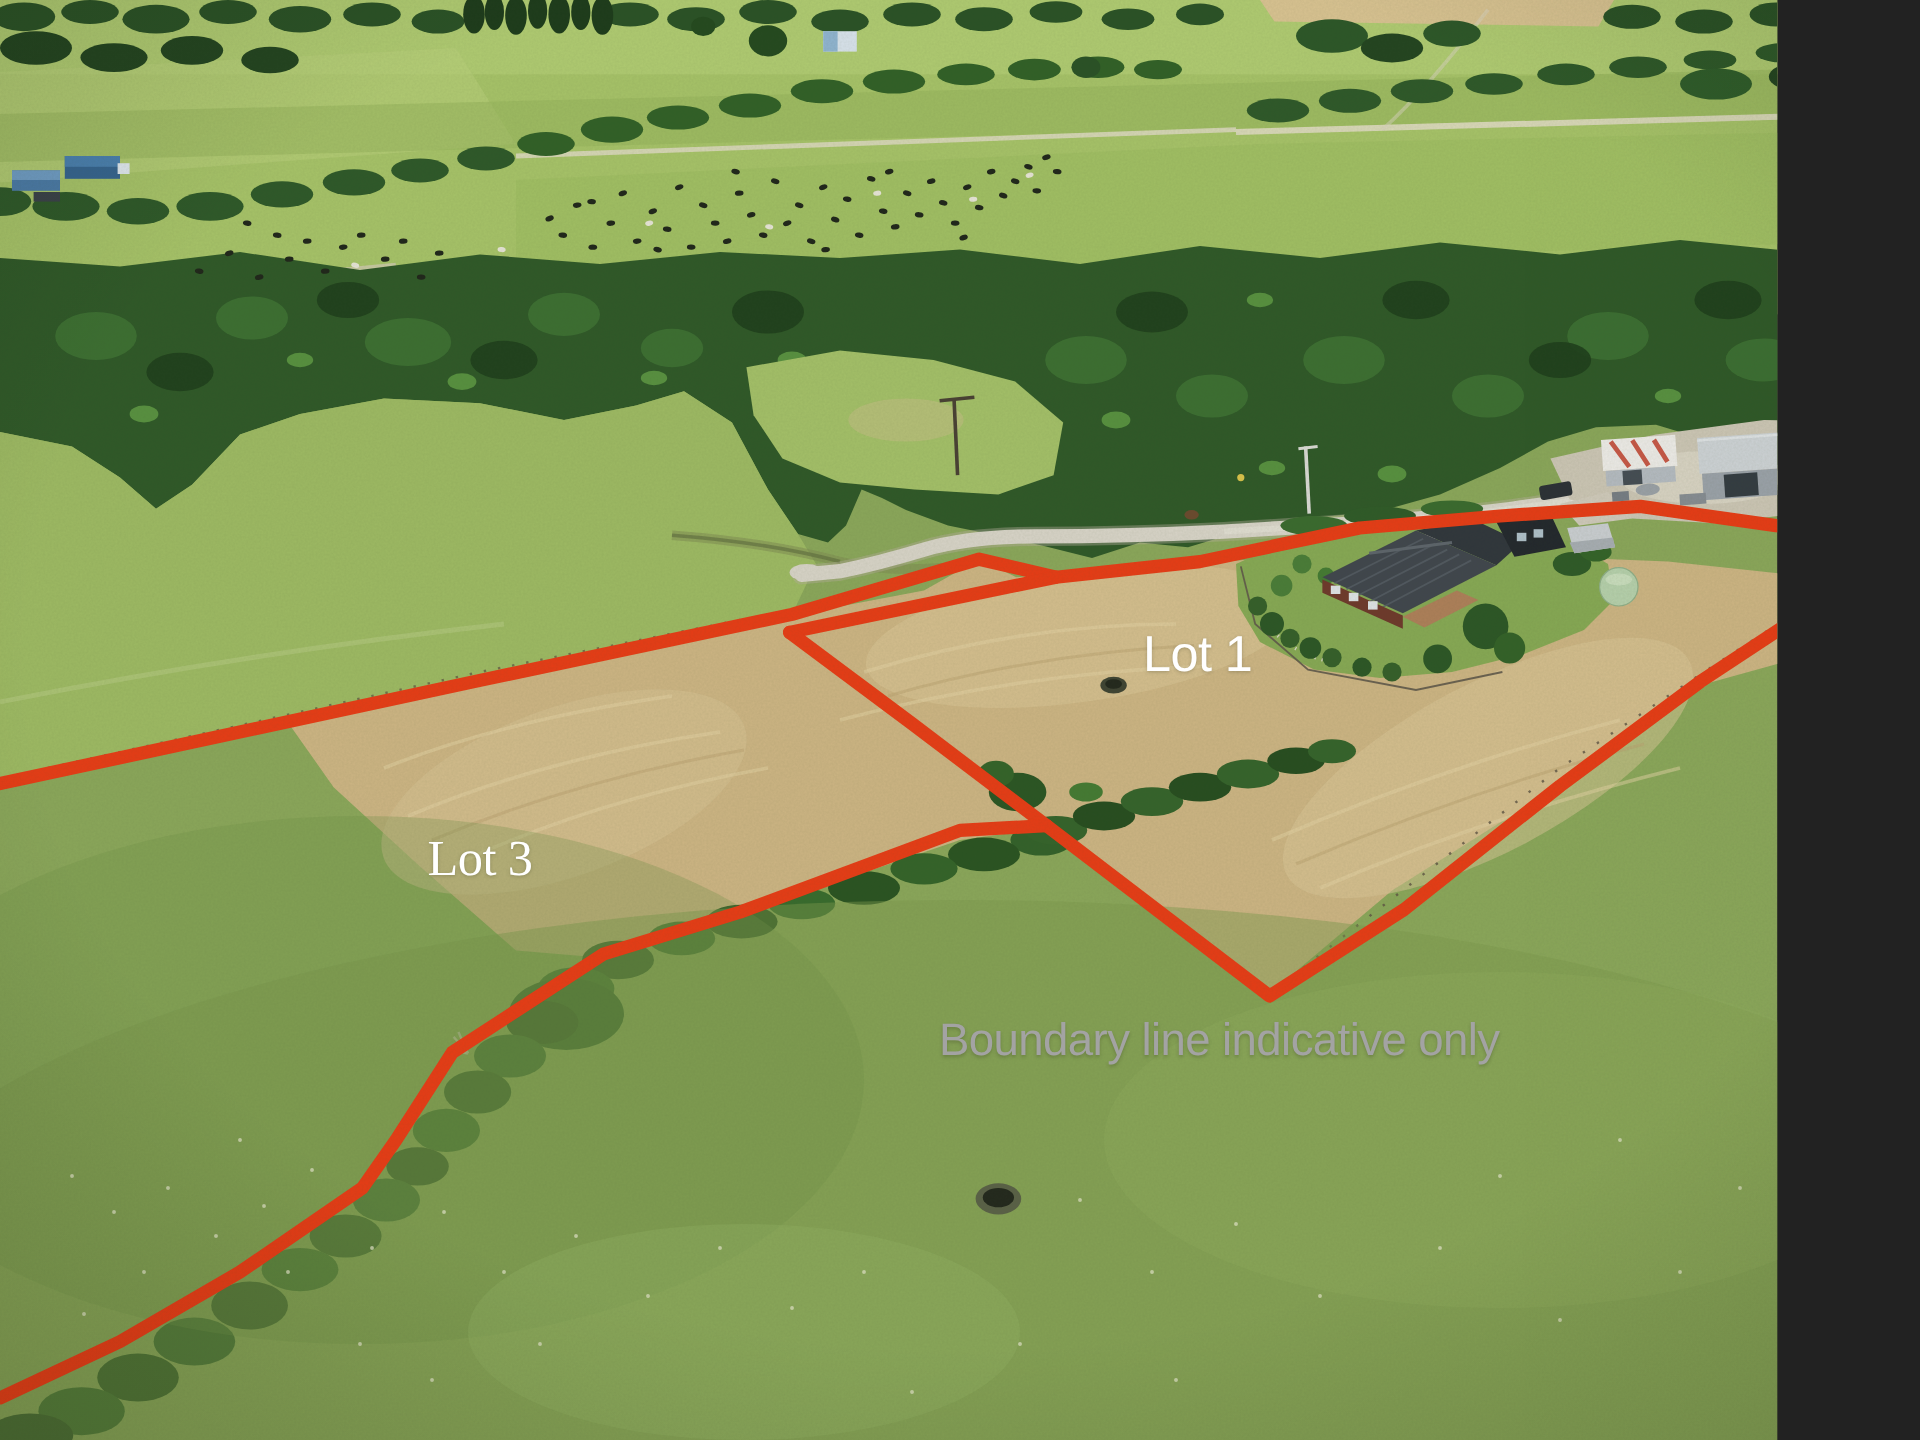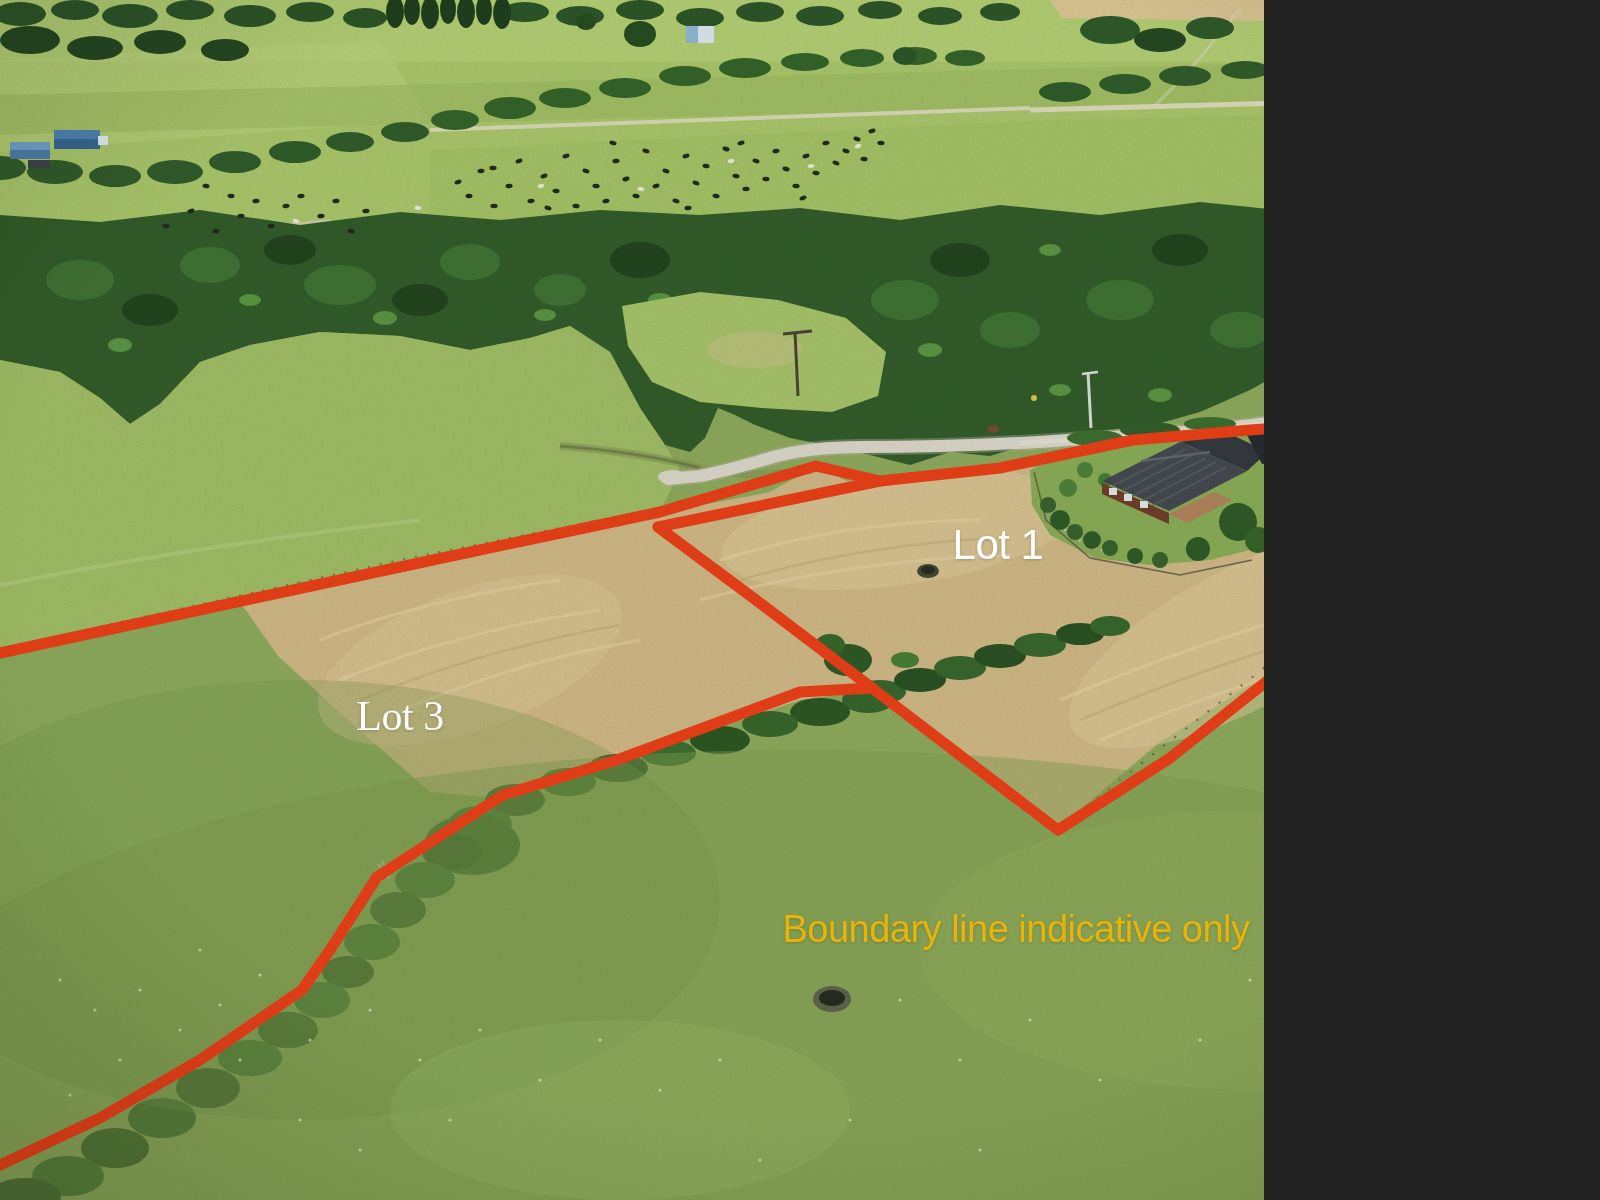--- a/index.html
+++ b/index.html
@@ -1,16 +1,16 @@
 <!DOCTYPE html>
 <html><head>
 <meta charset="utf-8">
 <style>
   html,body{margin:0;padding:0;background:#222;}
-  .stage{position:relative;width:1264px;height:1200px;overflow:hidden;
+  .stage{position:relative;width:1481px;height:1200px;overflow:hidden;
          font-family:"Liberation Sans", sans-serif;}
   .stage svg{position:absolute;left:0;top:0;display:block;}
   .photo-label{position:absolute;color:#fff;white-space:nowrap;
       transform:translate(-50%,-50%);letter-spacing:-0.5px;
       text-shadow:0 1px 3px rgba(40,45,25,.25);
       font-family:"Liberation Sans", sans-serif;font-weight:400;}
 </style>
 </head>
 <body>
 
@@ -474,14 +474,14 @@
         <polyline points="872,688 1058,830 1170,758 1300,655 1417,568 1520,500 1600,487" fill="none" stroke="#e63c16" stroke-width="11" stroke-linejoin="round" stroke-linecap="round"></polyline>
         <polyline points="872,688 800,692 617,760 503,795 377,877 330,950 302,990 200,1060 100,1118 0,1165" fill="none" stroke="#e63c16" stroke-width="11" stroke-linejoin="round" stroke-linecap="round"></polyline>
       </g>
 
   <rect x="0" y="0" width="1600" height="1200" filter="url(#grain)" opacity="0.18"></rect>
   <rect x="0" y="0" width="1600" height="1200" fill="url(#vig)"></rect>
 </svg>
 
 <div class="photo-label" style="left: 998px; top: 545px; font-size: 42px; color: rgb(255, 255, 255);">Lot 1</div>
 <div class="photo-label" style="left: 400px; top: 716px; font-size: 42px; color: rgb(255, 255, 255); font-family: Liberation Serif, serif;">Lot 3</div>
-<div class="photo-label" style="left: 1016px; top: 929px; font-size: 38px; color: #eab308;">Boundary line indicative only</div>
+<div class="photo-label" style="left: 1016px; top: 868px; font-size: 38px; color: #a3a3a3;">Boundary line indicative only</div>
 </div>
 
 </body></html>

